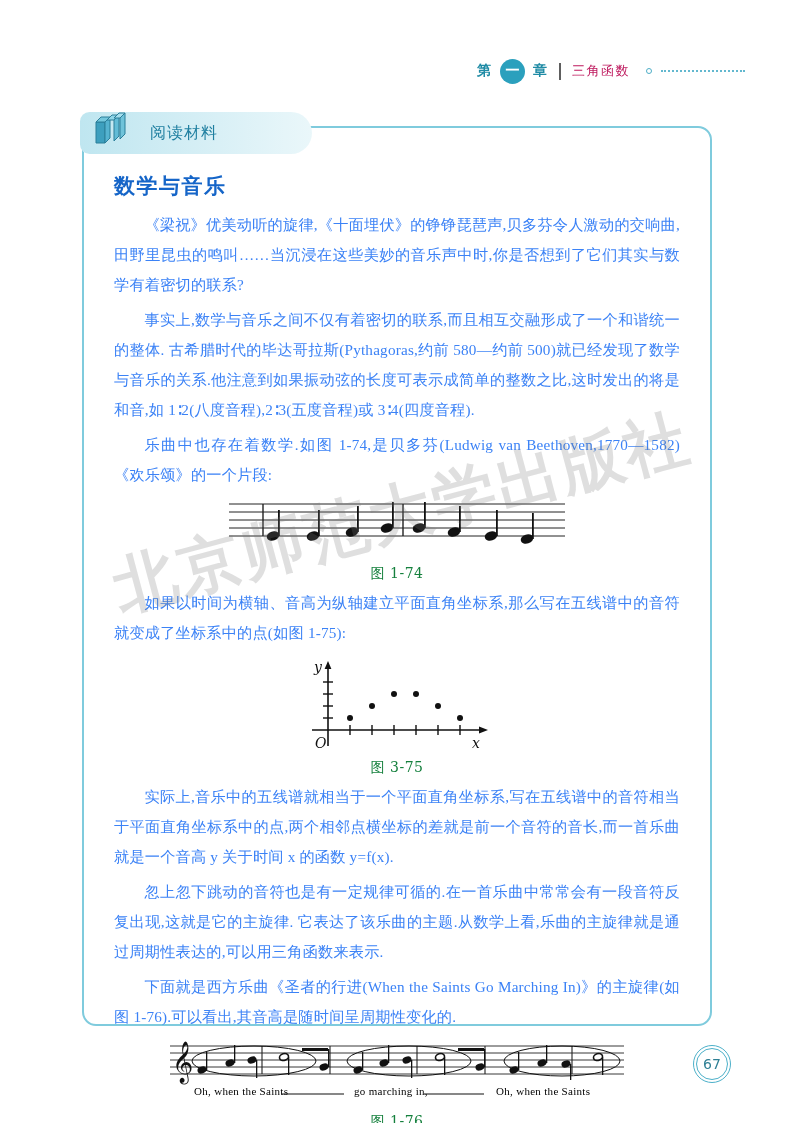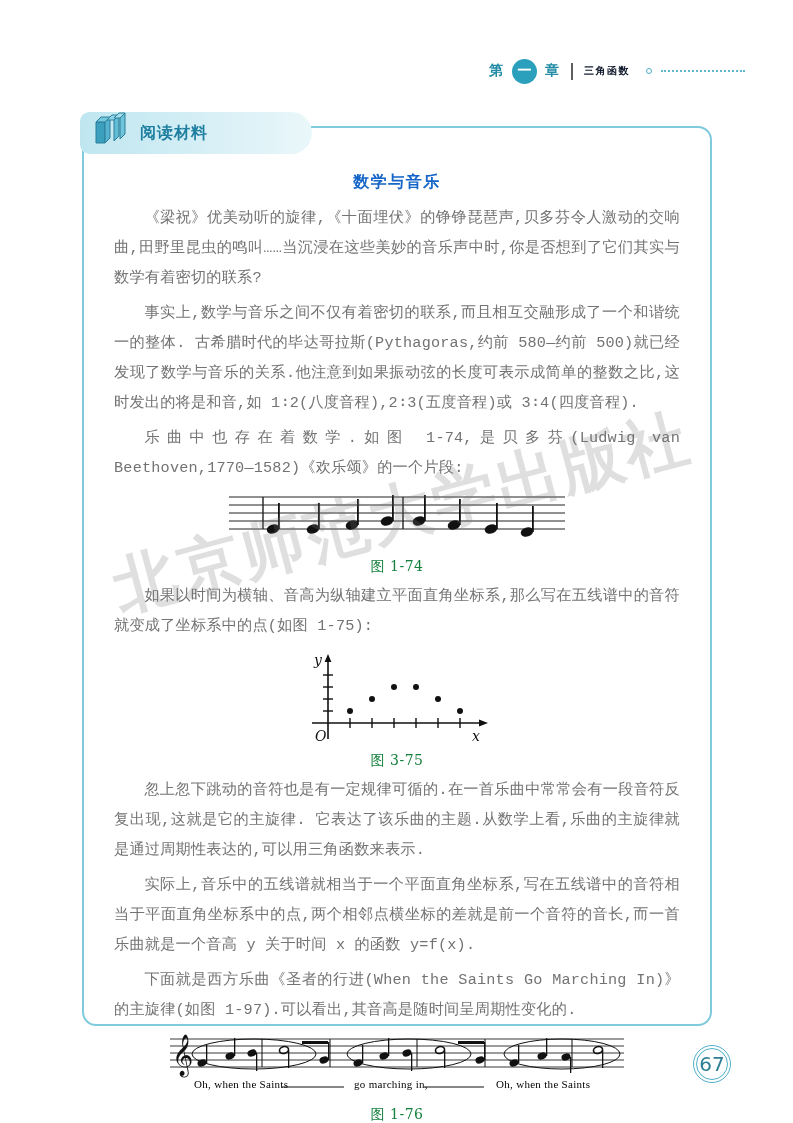--- a/index.html
+++ b/index.html
@@ -37,23 +37,23 @@
     display: flex; align-items: center; justify-content: center;
     margin: 0 1px;
   }
   .hdr-sep {
     width: 2px; height: 17px;
     background: #5e5e5e;
     margin: 0 4px;
   }
   .hdr-title {
     font-family: "DejaVu Sans", sans-serif;
-    font-weight: bold;
-    font-size: 10px;
-    color: #0f172a;
+    font-weight: normal;
+    font-size: 13px;
+    color: #be185d;
     letter-spacing: 1.5px;
   }
   .hdr-dot {
     width: 6px; height: 6px; border-radius: 50%;
     border: 1.4px solid #4eaec7;
     margin-left: 9px;
   }
   .hdr-dash {
     width: 84px; height: 0;
     border-top: 2px dotted #63b8cf;
@@ -73,51 +73,50 @@
     position: absolute;
     left: -4px; top: -16px;
     width: 232px; height: 42px;
     background: linear-gradient(to right, #bfe6f0 0%, #d9f0f6 60%, #eaf7fa 100%);
     border-radius: 10px 22px 22px 10px;
     display: flex; align-items: center;
   }
   .books-icon { margin-left: 12px; margin-top: -4px; }
   .tab-label {
     font-family: "DejaVu Sans", sans-serif;
-    font-weight: bold;
+    font-weight: normal;
     font-size: 16px;
     color: #1f7fa0;
     letter-spacing: 1px;
-    margin-left: 8px;
+    margin-left: 18px;
   }
 
   .panel-inner {
     padding: 44px 30px 20px 30px;
     position: relative;
     height: 100%;
   }
 
   .article-title {
-    text-align: center;
     font-family: "DejaVu Sans", sans-serif;
     font-weight: bold;
-    font-size: 16px;
+    font-size: 21px;
     color: #1565c8;
     letter-spacing: 1.5px;
     margin-bottom: 10px;
   }
 
   p.body-text {
     font-size: 15.2px;
     line-height: 30px;
-    color: #737373;
+    color: #3b82f6;
     text-align: justify;
     text-indent: 2em;
     letter-spacing: 0.2px;
-    font-family: Liberation Mono, monospace;
+    font-family: Liberation Serif, serif;
   }
   p.body-text.tight { margin-top: 5px; }
 
   
   .figure { margin: 8px 0 2px 0; text-align: center; }
   .fig-caption {
     font-family: "DejaVu Serif", serif;
     font-size: 14px;
     color: #15803d;
     margin-top: 3px;
@@ -152,21 +151,21 @@
   .page-num .outer, .page-num .inner {
     position: absolute; border-radius: 50%;
     border: 1.5px solid #4cb0c9;
   }
   .page-num .outer { inset: 0; }
   .page-num .inner { inset: 3px; }
   .page-num .txt {
     position: absolute; inset: 0;
     display: flex; align-items: center; justify-content: center;
     font-family: "DejaVu Sans", sans-serif;
-    font-size: 20px;
+    font-size: 14px;
     color: #2e7f94;
   }
   .lyrics {
     font-family: "Liberation Serif", serif;
     font-size: 11px;
     color: #111;
     letter-spacing: 0.3px;
   }
 </style>
 </head>
@@ -280,23 +279,23 @@
           <circle cx="178" cy="62" r="3"></circle>
         </g>
 
         <text x="33" y="92" font-family="DejaVu Serif, serif" font-size="14" font-style="italic" fill="#111">O</text>
         <text x="190" y="92" font-family="DejaVu Serif, serif" font-size="14" font-style="italic" fill="#111">x</text>
         <text x="32" y="16" font-family="DejaVu Serif, serif" font-size="14" font-style="italic" fill="#111">y</text>
       </svg>
       <div class="fig-caption">图 3‐75</div>
     </div>
 
+    <p class="body-text tight">实际上,音乐中的五线谱就相当于一个平面直角坐标系,写在五线谱中的音符相当于平面直角坐标系中的点,两个相邻点横坐标的差就是前一个音符的音长,而一首乐曲就是一个音高 y 关于时间 x 的函数 y=f(x).</p>
     <p class="body-text tight">忽上忽下跳动的音符也是有一定规律可循的.在一首乐曲中常常会有一段音符反复出现,这就是它的主旋律. 它表达了该乐曲的主题.从数学上看,乐曲的主旋律就是通过周期性表达的,可以用三角函数来表示.</p>
-    <p class="body-text tight">实际上,音乐中的五线谱就相当于一个平面直角坐标系,写在五线谱中的音符相当于平面直角坐标系中的点,两个相邻点横坐标的差就是前一个音符的音长,而一首乐曲就是一个音高 y 关于时间 x 的函数 y=f(x).</p>
-    <p class="body-text tight">下面就是西方乐曲《圣者的行进(When the Saints Go Marching In)》的主旋律(如图 1‐97).可以看出,其音高是随时间呈周期性变化的.</p>
+    <p class="body-text tight">下面就是西方乐曲《圣者的行进(When the Saints Go Marching In)》的主旋律(如图 1‐76).可以看出,其音高是随时间呈周期性变化的.</p>
 
     <div class="figure">
       <svg width="470" height="66" viewBox="0 0 470 66">
         <g stroke="#222" stroke-width="0.9">
           <line x1="8" y1="6" x2="462" y2="6"></line>
           <line x1="8" y1="13" x2="462" y2="13"></line>
           <line x1="8" y1="20" x2="462" y2="20"></line>
           <line x1="8" y1="27" x2="462" y2="27"></line>
           <line x1="8" y1="34" x2="462" y2="34"></line>
         </g>

